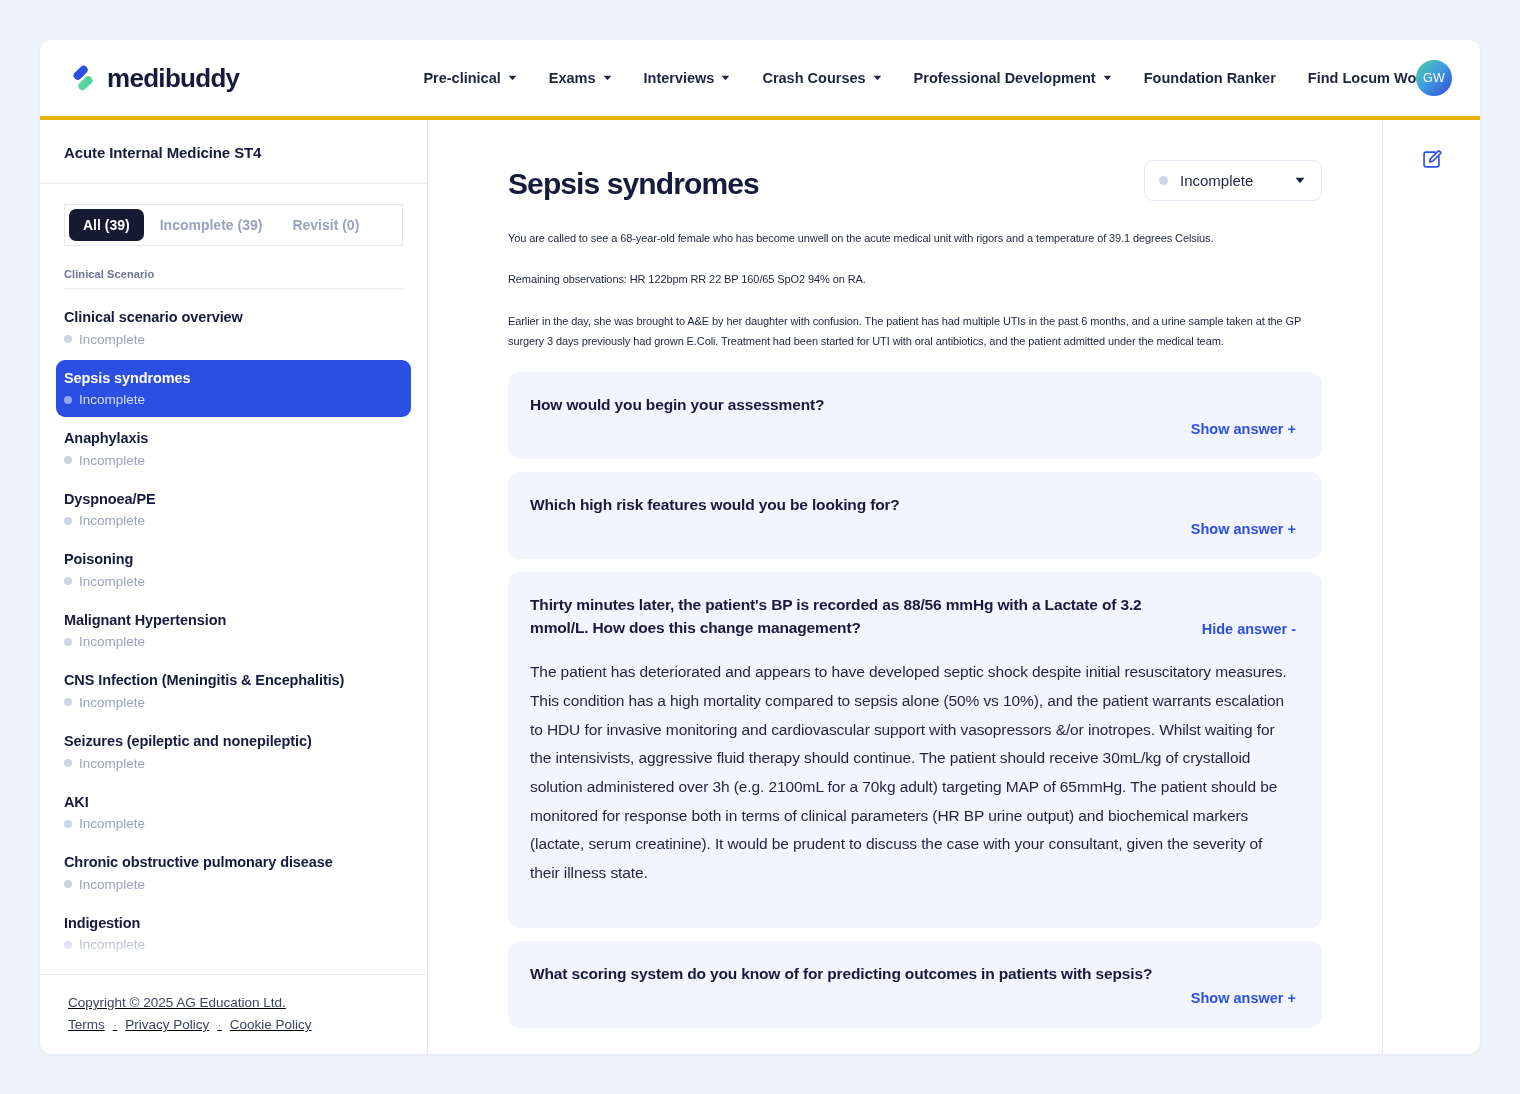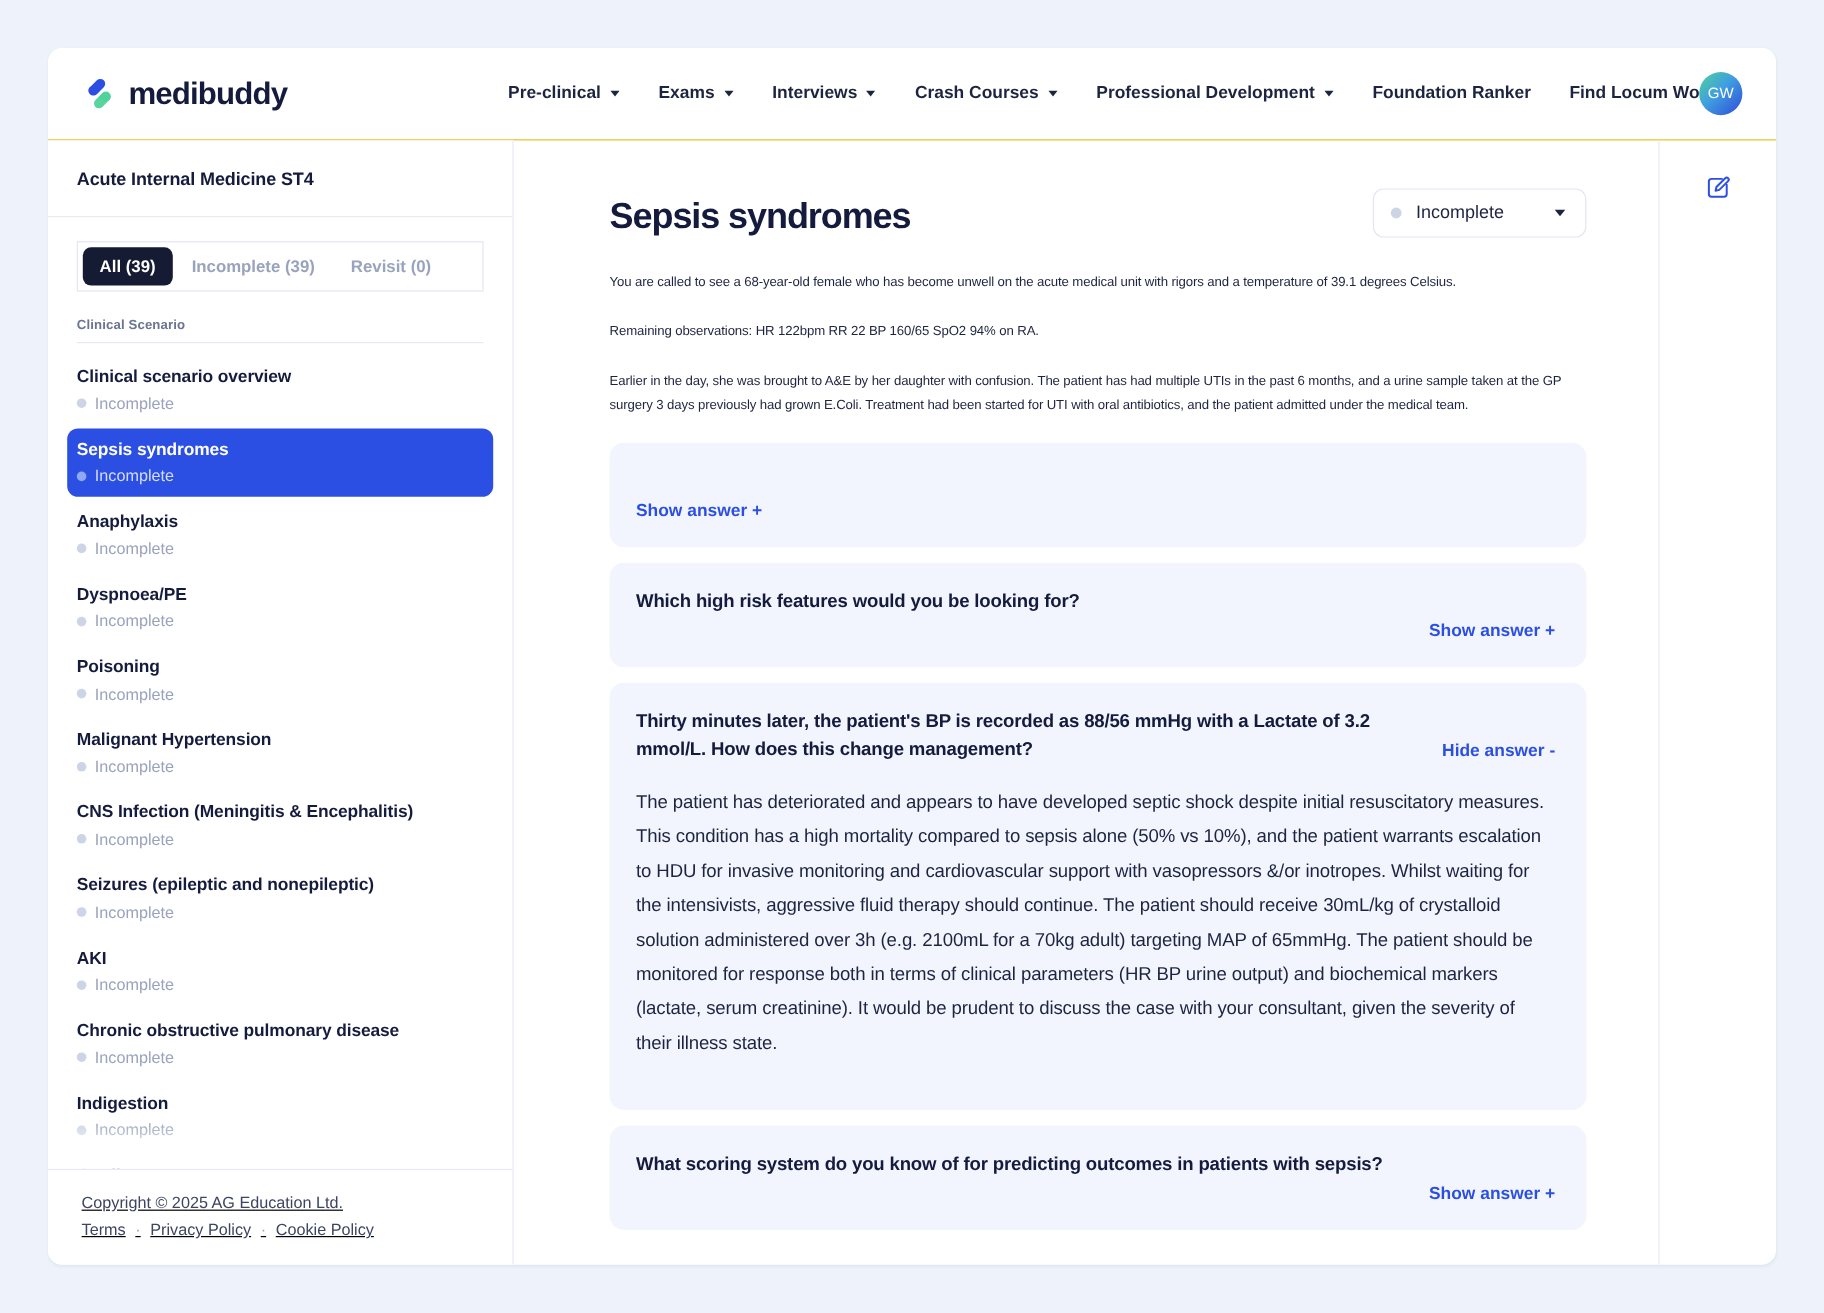--- a/index.html
+++ b/index.html
@@ -86,21 +86,21 @@
     justify-content: center;
     letter-spacing: 0.2px;
     cursor: pointer;
     text-align: center;
   }
 
   
   .body-split {
     display: flex;
     height: calc(1014px - 76px);
-    border-top: 1px solid #eab308;
+    border-top: 4px solid #eab308;
   }
 
   
   .sidebar {
     width: 388px;
     flex: none;
     border-right: 1px solid #e6eaf3;
     display: flex;
     flex-direction: column;
     background: #fff;
@@ -515,20 +515,21 @@
         <div class="scenario-body">
           <p class="para">You are called to see a 68-year-old female who has become unwell on the acute medical unit with rigors and a temperature of 39.1 degrees Celsius.</p>
           <p class="para">Remaining observations: HR 122bpm RR 22 BP 160/65 SpO2 94% on RA.</p>
           <p class="para">Earlier in the day, she was brought to A&amp;E by her daughter with confusion. The patient has had multiple UTIs in the past 6 months, and a urine sample taken at the GP surgery 3 days previously had grown E.Coli. Treatment had been started for UTI with oral antibiotics, and the patient admitted under the medical team.</p>
         </div>
 
         <div class="qa-list">
 
           <div class="qa-card">
             <div class="qa-head">
+              <div class="qa-question">How would you begin your assessment?</div>
               <div class="qa-toggle">Show answer +</div>
             </div>
           </div>
 
           <div class="qa-card">
             <div class="qa-head">
               <div class="qa-question">Which high risk features would you be looking for?</div>
               <div class="qa-toggle">Show answer +</div>
             </div>
           </div>

